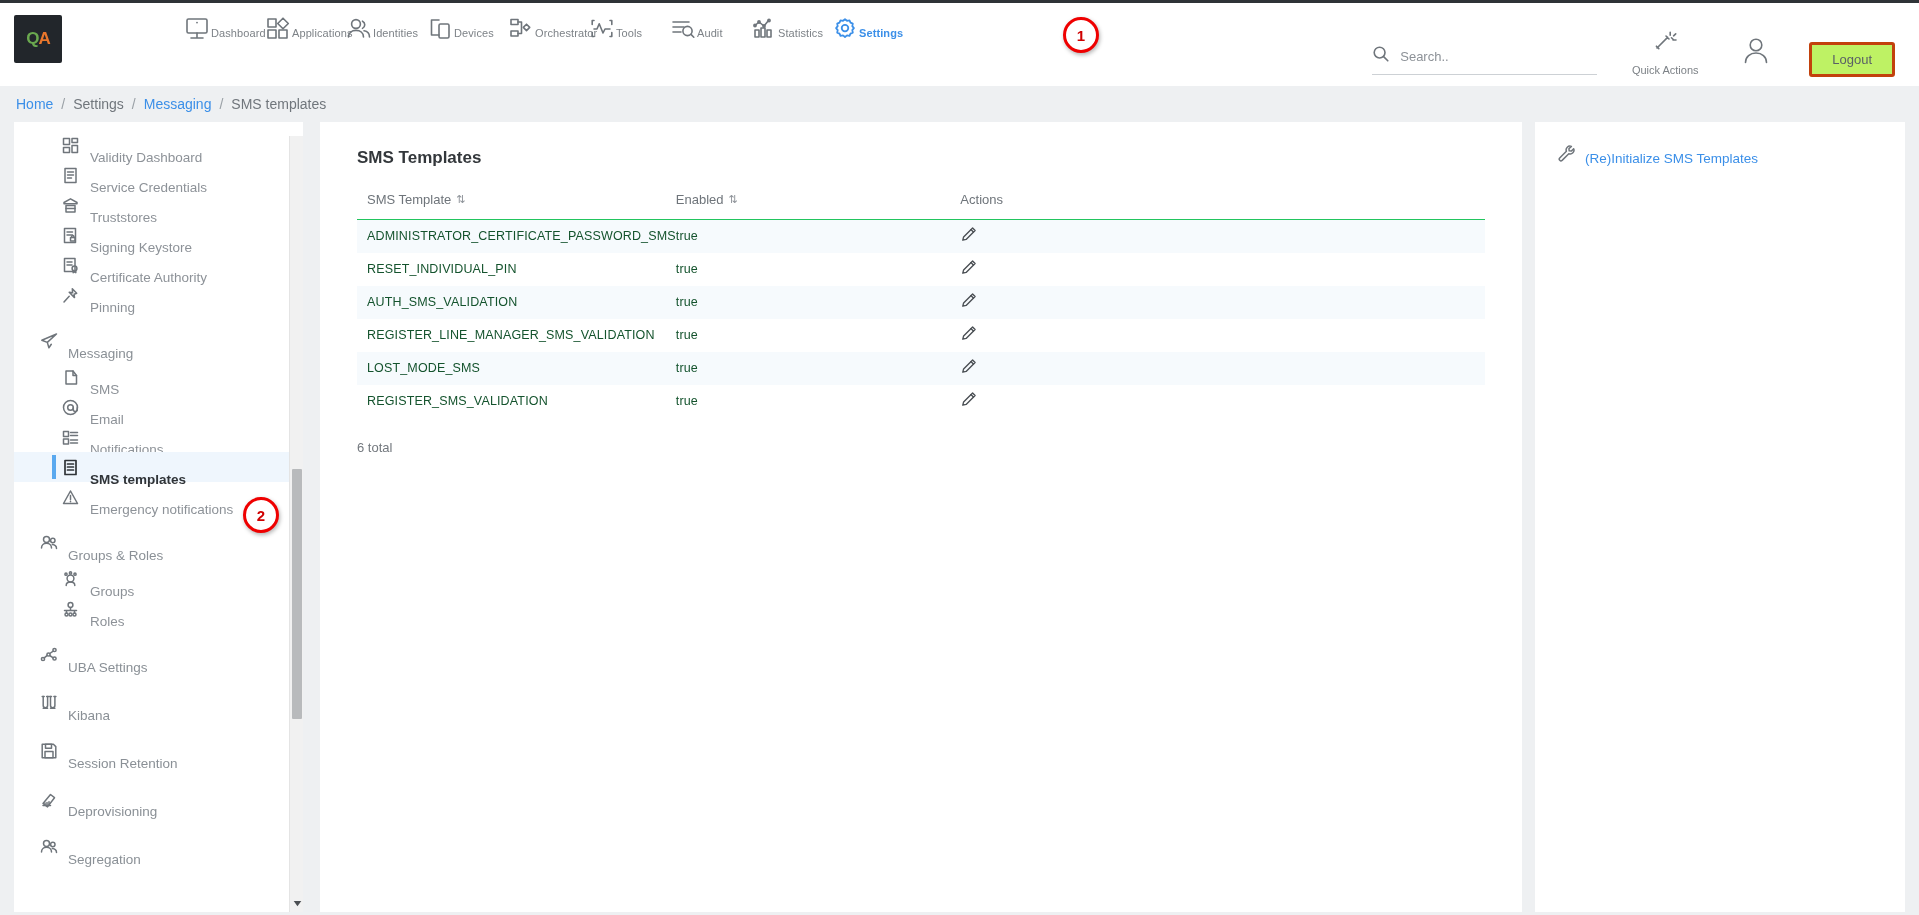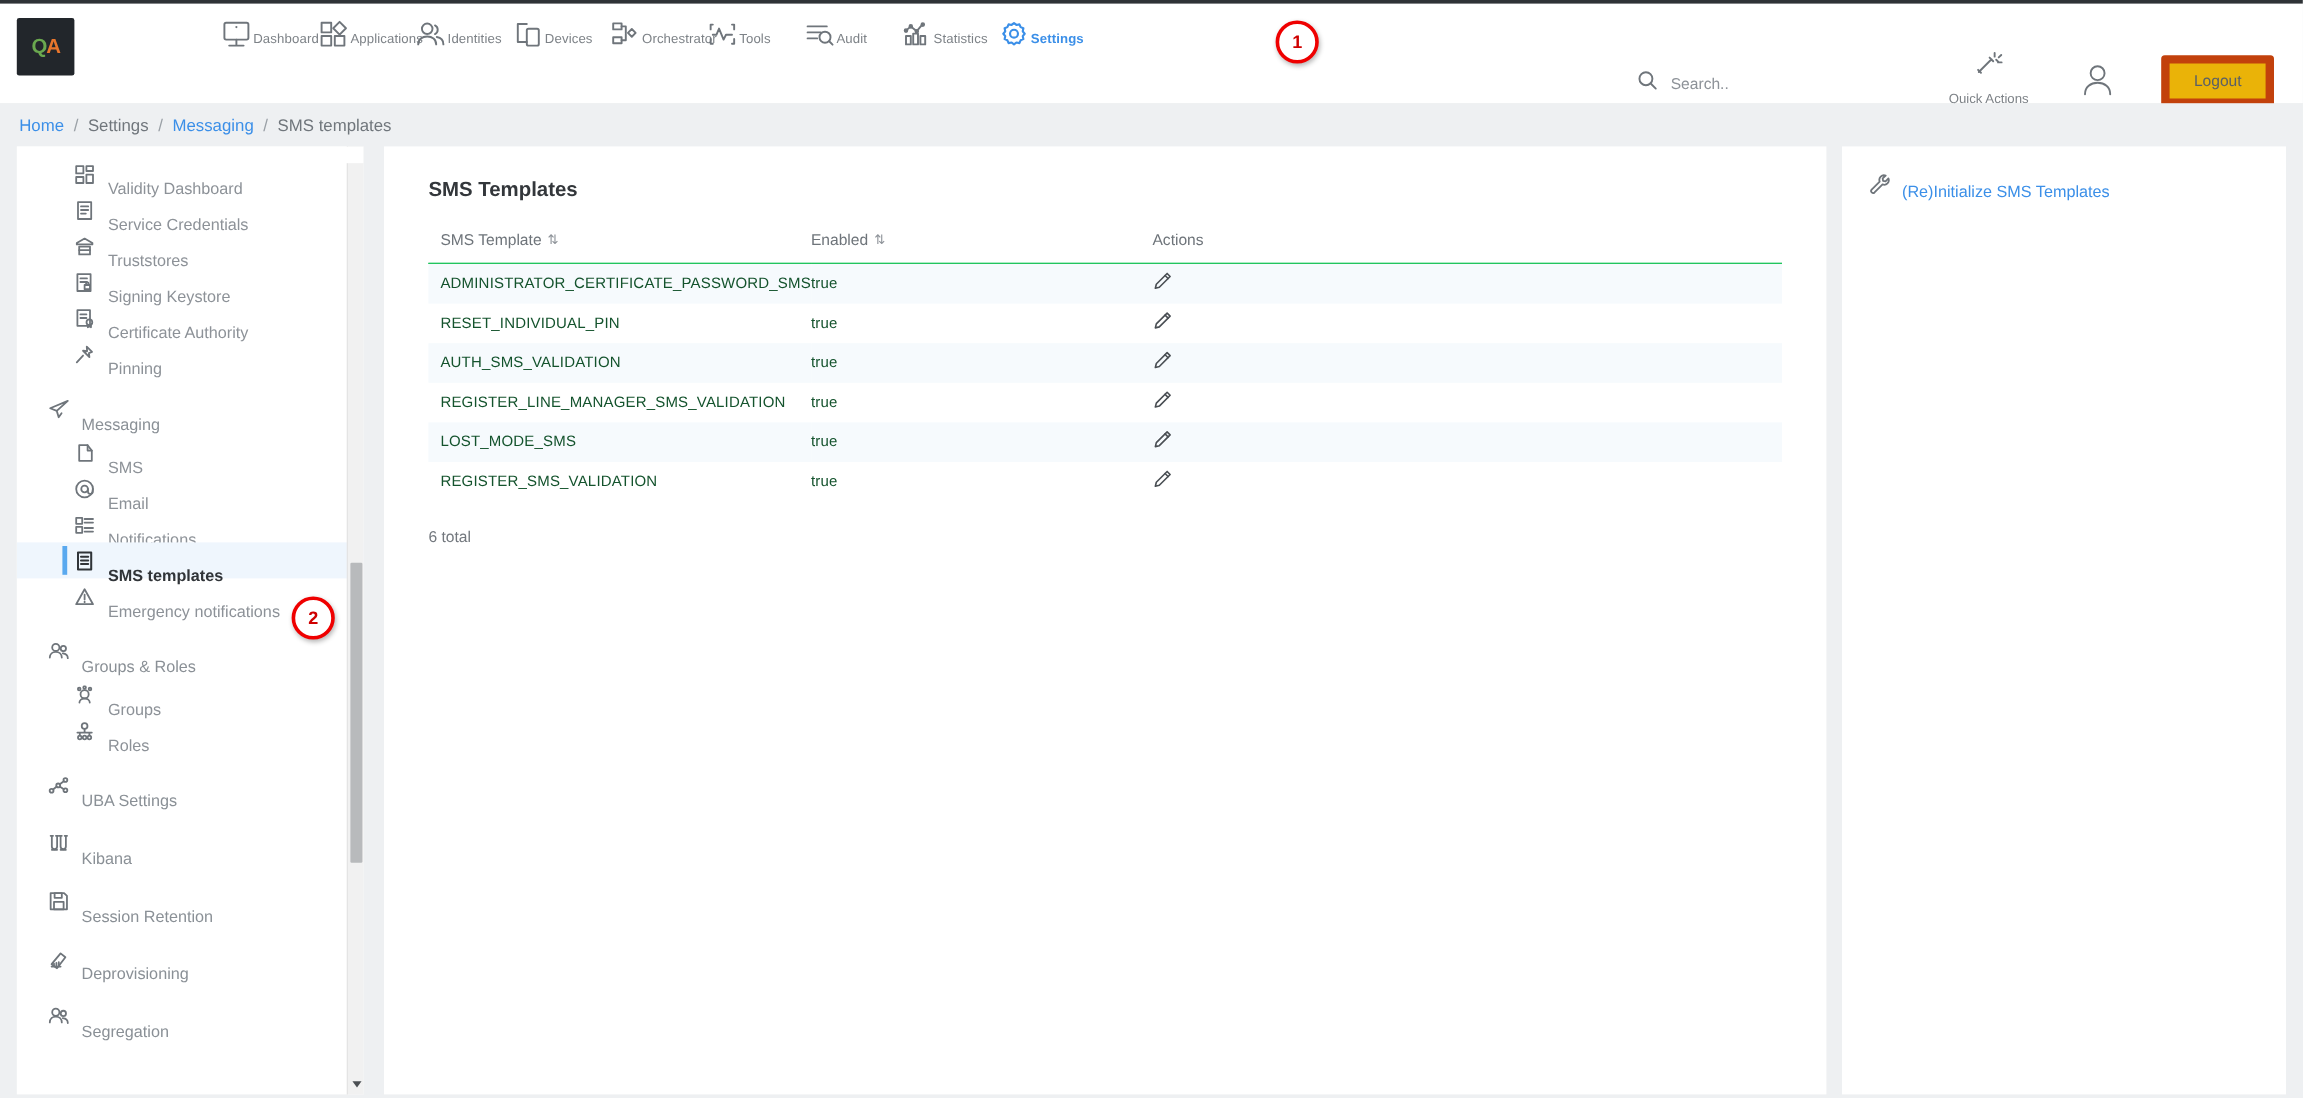--- a/index.html
+++ b/index.html
@@ -54,42 +54,42 @@
     font-size: 15px; font-weight: 700; color: #cf0000;
     box-shadow: 1px 2px 4px rgba(0,0,0,.30);
     z-index: 60;
   }
   #marker-1 { left: 1063px; top: 17px; }
   #marker-2 { left: 243px; top: 497px; }
 
   
   .topright {
     position: absolute; right: 0; top: 0; height: 86px;
-    display: flex; align-items: flex-end;
+    display: flex; align-items: center;
   }
   .searchwrap {
     display: flex; align-items: center; gap: 10px;
     margin-top: 28px; width: 225px;
     border-bottom: 1px solid #cdd1d5; padding-bottom: 7px;
   }
   .searchwrap input {
     border: none; outline: none; font-size: 13px; color: #6e7479;
     font-family: "Liberation Sans", sans-serif; background: transparent;
     width: 175px;
   }
   .searchwrap input::placeholder { color: #8d9298; }
   .quickactions {
     width: 92px; padding-top: 12px; margin-left: 22px;
     display: flex; flex-direction: column; align-items: center; cursor: pointer;
   }
   .quickactions .lbl { margin-top: 6px; font-size: 11px; color: #7d8287; white-space: nowrap; }
   .avatar { margin: 14px 0 0 28px; cursor: pointer; }
   .logout {
     margin: 26px 24px 0 36px;
-    border: 7px solid #c2410c; background: #eab308; border-radius: 3px;
+    border: 3px solid #c2410c; background: #bef264; border-radius: 3px;
     font-size: 13px; color: #5a6view; color: #5a6066;
     padding: 7px 20px; cursor: pointer;
     font-family: "Liberation Sans", sans-serif;
   }
 
   
   .breadcrumb {
     position: absolute; left: 0; top: 86px; width: 1919px; height: 36px;
     display: flex; align-items: center; padding-left: 16px;
     font-size: 14px; color: #70767c; background: #eef0f2;

